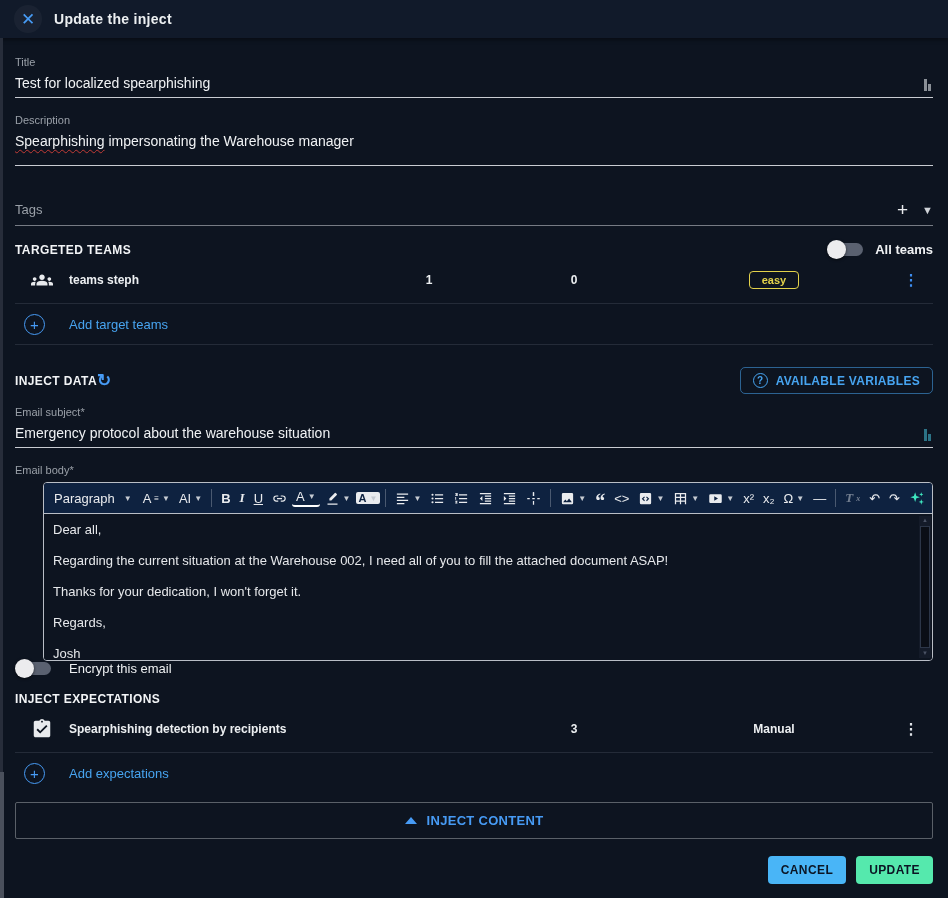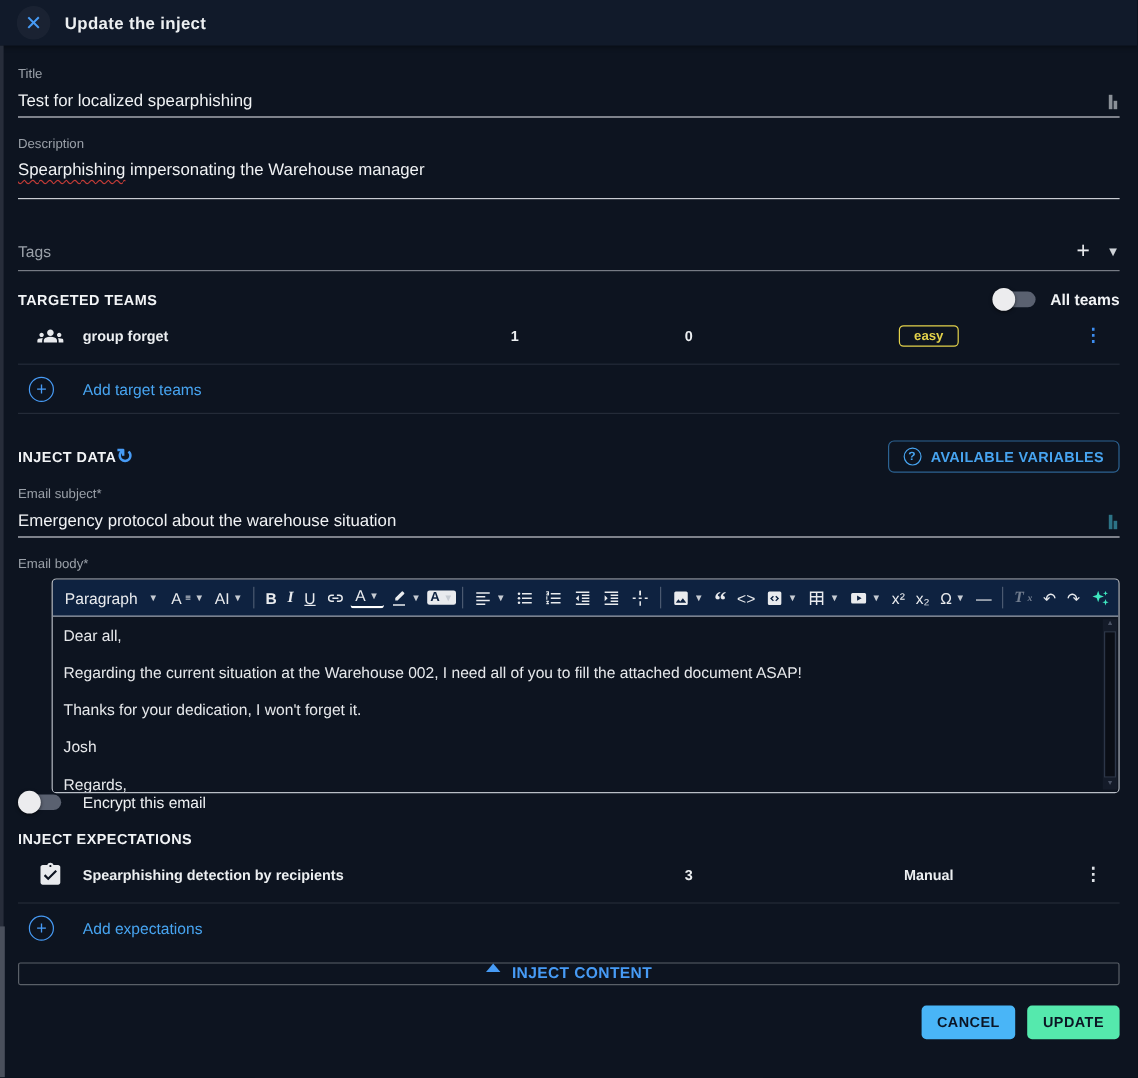--- a/index.html
+++ b/index.html
@@ -116,22 +116,22 @@
   .sb-arrow { font-size:6px; color:#4a5264; line-height:9px; height:9px;}
   .sb-thumb { flex:1; width:10px; background:#0a0e16; border:1px solid #2c3648; margin:1px 0; }
 
   
   .encrypt-row { display:flex; align-items:center; gap:18px; padding-left:4px;}
   .encrypt-label { font-size:13px; color:#eef0f2; }
 
   .exp-header { }
 
   
-  .inject-bar { margin-top:8px; height:19px; border:1px solid #5a6068; border-radius:2px;
-    display:flex; justify-content:center; gap:10px; cursor:pointer; }
+  .inject-bar { margin-top:8px; height:37px; border:1px solid #5a6068; border-radius:2px;
+    display:flex; align-items:center; justify-content:center; gap:10px; cursor:pointer; }
   .inject-bar-label { color:#479bf5; font-size:13px; font-weight:700; letter-spacing:.3px; }
   .tri-up { width:0; height:0; border-left:6px solid transparent; border-right:6px solid transparent;
     border-bottom:7px solid #479bf5; }
 
   
   .footer { display:flex; justify-content:flex-end; gap:10px; margin-top:17px; }
   .btn { border:none; border-radius:4px; height:28px; padding:0 13px; font-size:12px; font-weight:700;
     letter-spacing:.4px; font-family:"Liberation Sans",sans-serif; cursor:pointer; color:#0b1524; }
   .btn-cancel { background:#49b5f7; }
   .btn-update { background:#55e9ad; }
@@ -185,21 +185,21 @@
         <span class="toggle-label">All teams</span>
       </span>
     </div>
 
     <div class="grid-row">
       <span class="row-icon">
         <svg viewBox="0 0 24 24">
             <path d="M12 12.75c1.63 0 3.07.39 4.24.9 1.08.48 1.76 1.56 1.76 2.73V18H6v-1.61c0-1.18.68-2.26 1.76-2.73 1.17-.52 2.61-.91 4.24-.91zM4 13c1.1 0 2-.9 2-2s-.9-2-2-2-2 .9-2 2 .9 2 2 2zm1.13 1.1c-.37-.06-.74-.1-1.13-.1-.99 0-1.93.21-2.78.58C.48 14.9 0 15.62 0 16.43V18h4.5v-1.61c0-.83.23-1.61.63-2.29zM20 13c1.1 0 2-.9 2-2s-.9-2-2-2-2 .9-2 2 .9 2 2 2zm4 3.43c0-.81-.48-1.53-1.22-1.85A6.95 6.95 0 0 0 20 14c-.39 0-.76.04-1.13.1.4.68.63 1.46.63 2.29V18H24v-1.57zM12 6c1.66 0 3 1.34 3 3s-1.34 3-3 3-3-1.34-3-3 1.34-3 3-3z"></path>
           </svg>
       </span>
-      <span class="row-name">group forget</span>
+      <span class="row-name">teams steph</span>
       <span class="cell">1</span>
       <span class="cell">0</span>
       <span class="cell"><span class="badge">easy</span></span>
       <span class="dots blue">⋮</span>
     </div>
 
     <div class="add-row sep">
       <span class="plus-circle">+</span>
       <span class="add-label">Add target teams</span>
     </div>
@@ -369,22 +369,22 @@
               <path d="M18 12l1 3 3 1-3 1-1 3-1-3-3-1 3-1z"></path>
               <path d="M18 2l.8 2.2L21 5l-2.2.8L18 8l-.8-2.2L15 5l2.2-.8z"></path>
             </svg>
           </span>
         </div>
       <div class="editor-body">
         <div class="editor-text" id="editor-text">
             <p>Dear all,</p>
             <p>Regarding the current situation at the Warehouse 002, I need all of you to fill the attached document ASAP!</p>
             <p>Thanks for your dedication, I won't forget it.</p>
+            <p>Regards,</p>
             <p>Josh</p>
-            <p>Regards,</p>
           </div>
         <div class="scrollbar">
           <span class="sb-arrow">▲</span>
           <span class="sb-thumb"></span>
           <span class="sb-arrow">▼</span>
         </div>
       </div>
     </div>
 
     <div class="encrypt-row">

